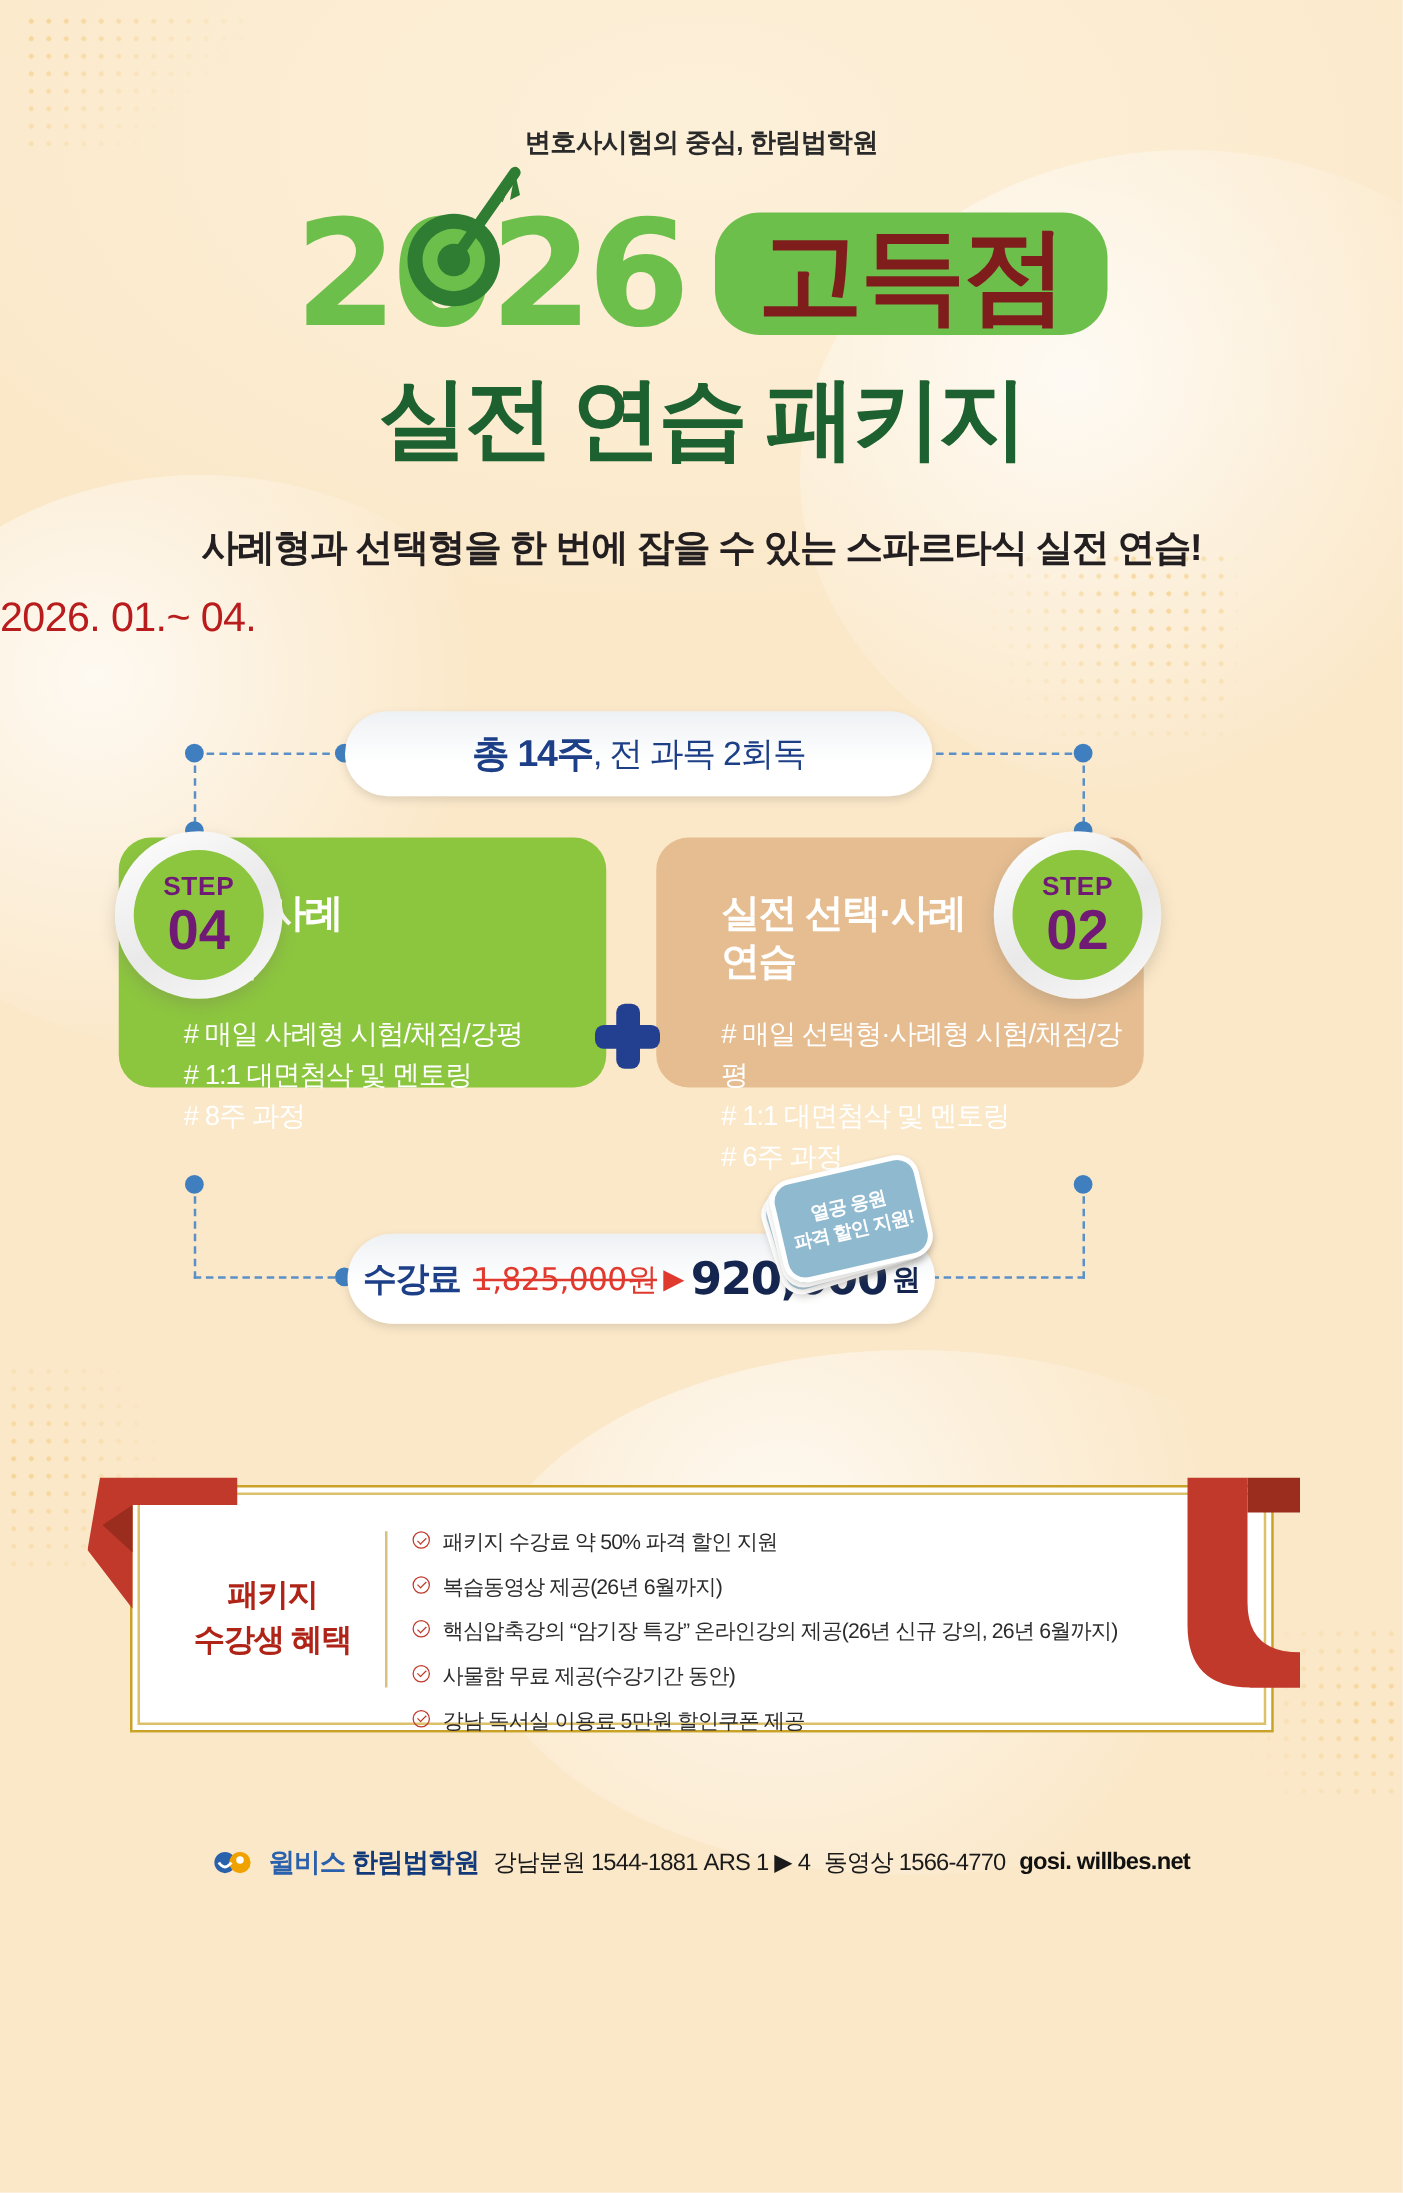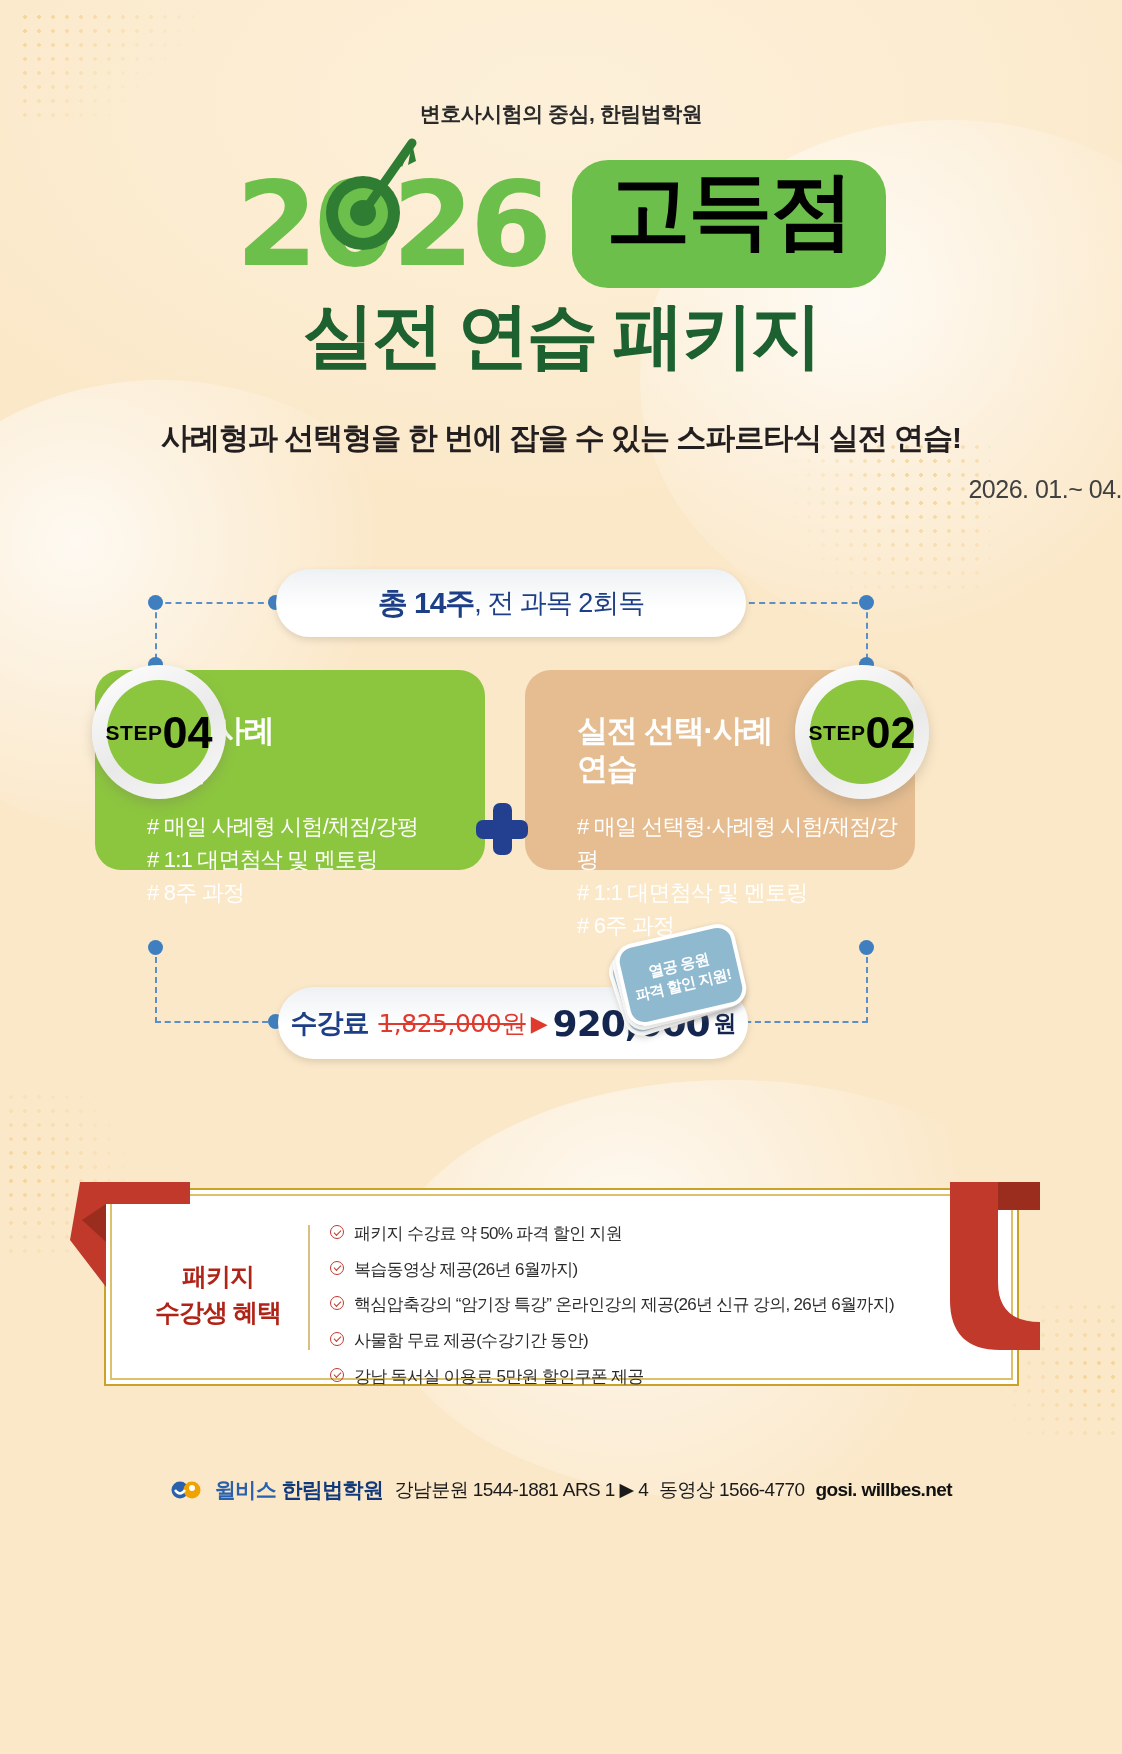--- a/index.html
+++ b/index.html
@@ -40,36 +40,36 @@
   .title-row1 {
     position:absolute; top:160px; left:0; width:100%;
     display:flex; justify-content:center; align-items:center; gap:24px;
   }
   .y2026 {
     font-size:118px; font-weight:bold; color:#6cbf4b; letter-spacing:-4px;
     line-height:1; position:relative; font-family:"DejaVu Sans", sans-serif;
   }
   .target-ico { position:absolute; left:80px; top:-36px; width:110px; height:126px; }
   .badge-go {
-    background:#6cbf4b; color:#000000; font-size:84px; font-weight:bold;
-    border-radius:36px; padding:6px 34px 34px; line-height:1.05; letter-spacing:-2px;
+    background:#6cbf4b; color:#7f1d1d; font-size:84px; font-weight:bold;
+    border-radius:36px; padding:6px 34px 4px; line-height:1.05; letter-spacing:-2px;
   }
   .title-row2 {
     position:absolute; top:298px; left:0; width:100%;
     text-align:center; font-size:72px; font-weight:bold; color:#1d6130;
     letter-spacing:-3px; line-height:1.05;
   }
   .subtitle {
     position:absolute; top:418px; left:0; width:100%;
     text-align:center; font-size:30px; font-weight:bold; color:#231f20;
     letter-spacing:-1px;
   }
   .daterange {
     position:absolute; top:475px; left:0; width:100%;
-    text-align:right; font-size:25px; color:#404040; letter-spacing:-.5px;
+    text-align:left; font-size:33px; color:#b91c1c; letter-spacing:-.5px;
   }
 
   
   .flow { position:absolute; top:555px; left:0; width:1122px; height:520px; }
 
   .dashline { position:absolute; border-color:#5b8fc7; }
   .dot {
     position:absolute; width:15px; height:15px; border-radius:50%;
     background:#3f7fbf;
   }
@@ -84,22 +84,22 @@
   .pill-top b { font-size:30px; }
 
   .stepmedal {
     position:absolute; width:134px; height:134px; border-radius:50%;
     background:linear-gradient(150deg,#ffffff 0%, #e9e9e9 55%, #fafafa 100%);
     box-shadow:0 5px 12px rgba(120,110,95,.28);
     display:flex; align-items:center; justify-content:center; z-index:5;
   }
   .stepmedal .inner {
     width:104px; height:104px; border-radius:50%;
-    display:flex; flex-direction:row; align-items:center; justify-content:center;
-    color:#000000; line-height:1;
+    display:flex; flex-direction:column; align-items:center; justify-content:center;
+    color:#701a75; line-height:1;
   }
   .stepmedal .inner.green { background:#8cc63f; }
   .stepmedal .inner.green2 { background:#8cc63f; }
   .step-word { font-size:21px; font-weight:bold; letter-spacing:.5px; }
   .step-num { font-size:45px; font-weight:bold; margin-top:1px; }
 
   .card {
     position:absolute; top:115px; width:390px; height:200px; border-radius:26px;
     padding:42px 0 0 52px; color:#fff;
   }

